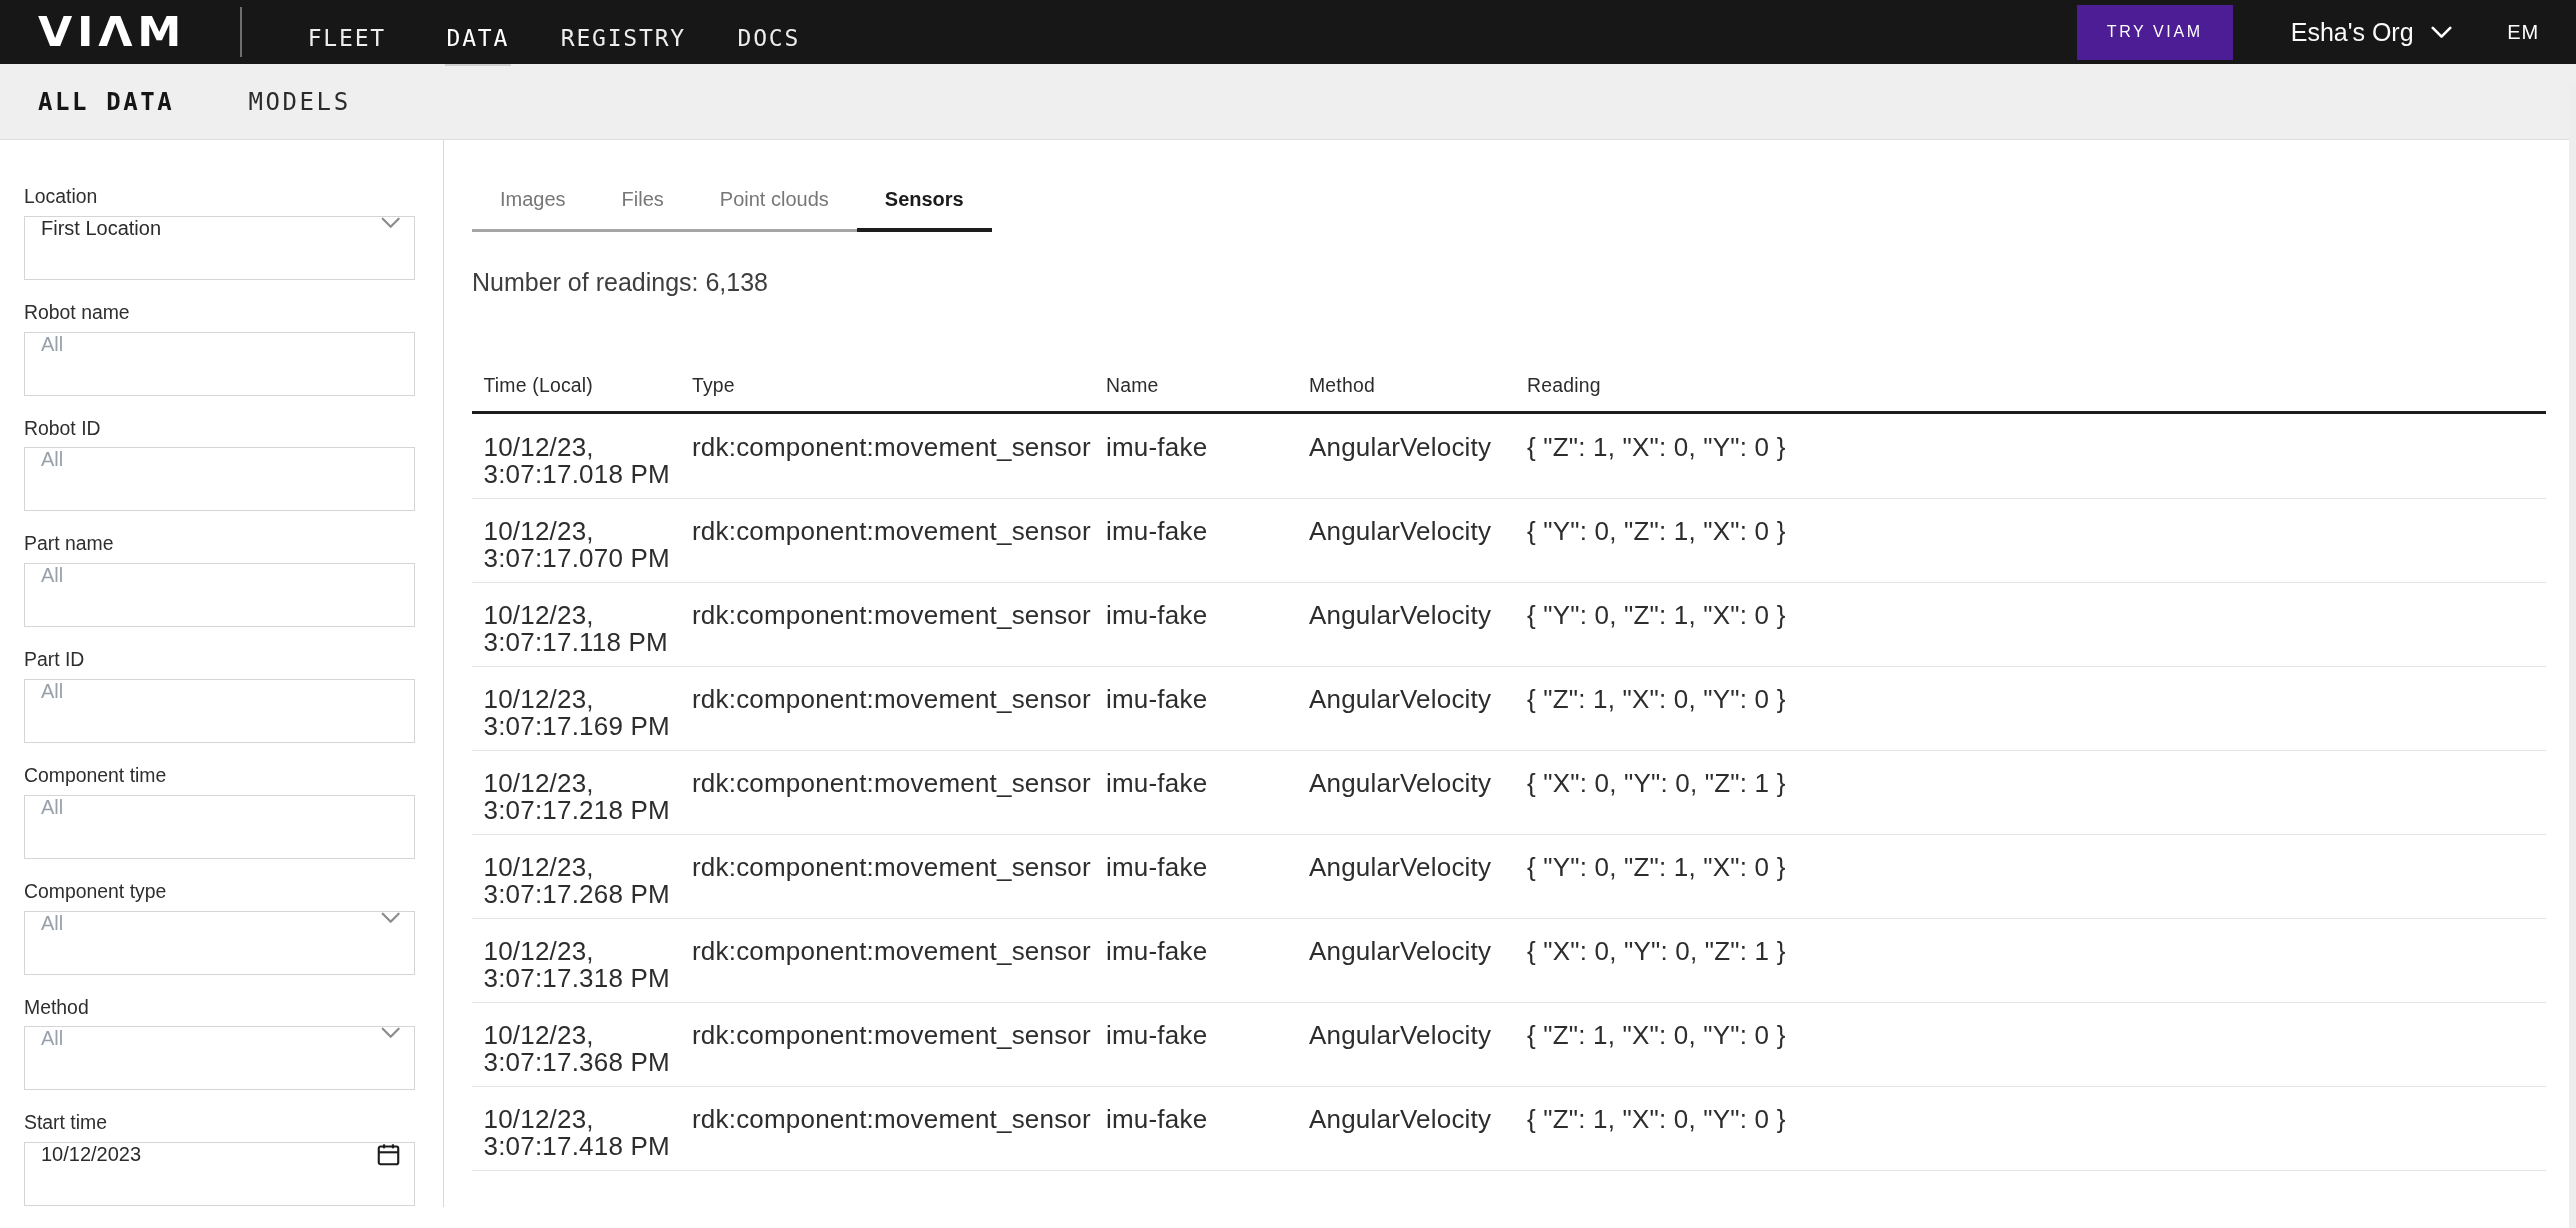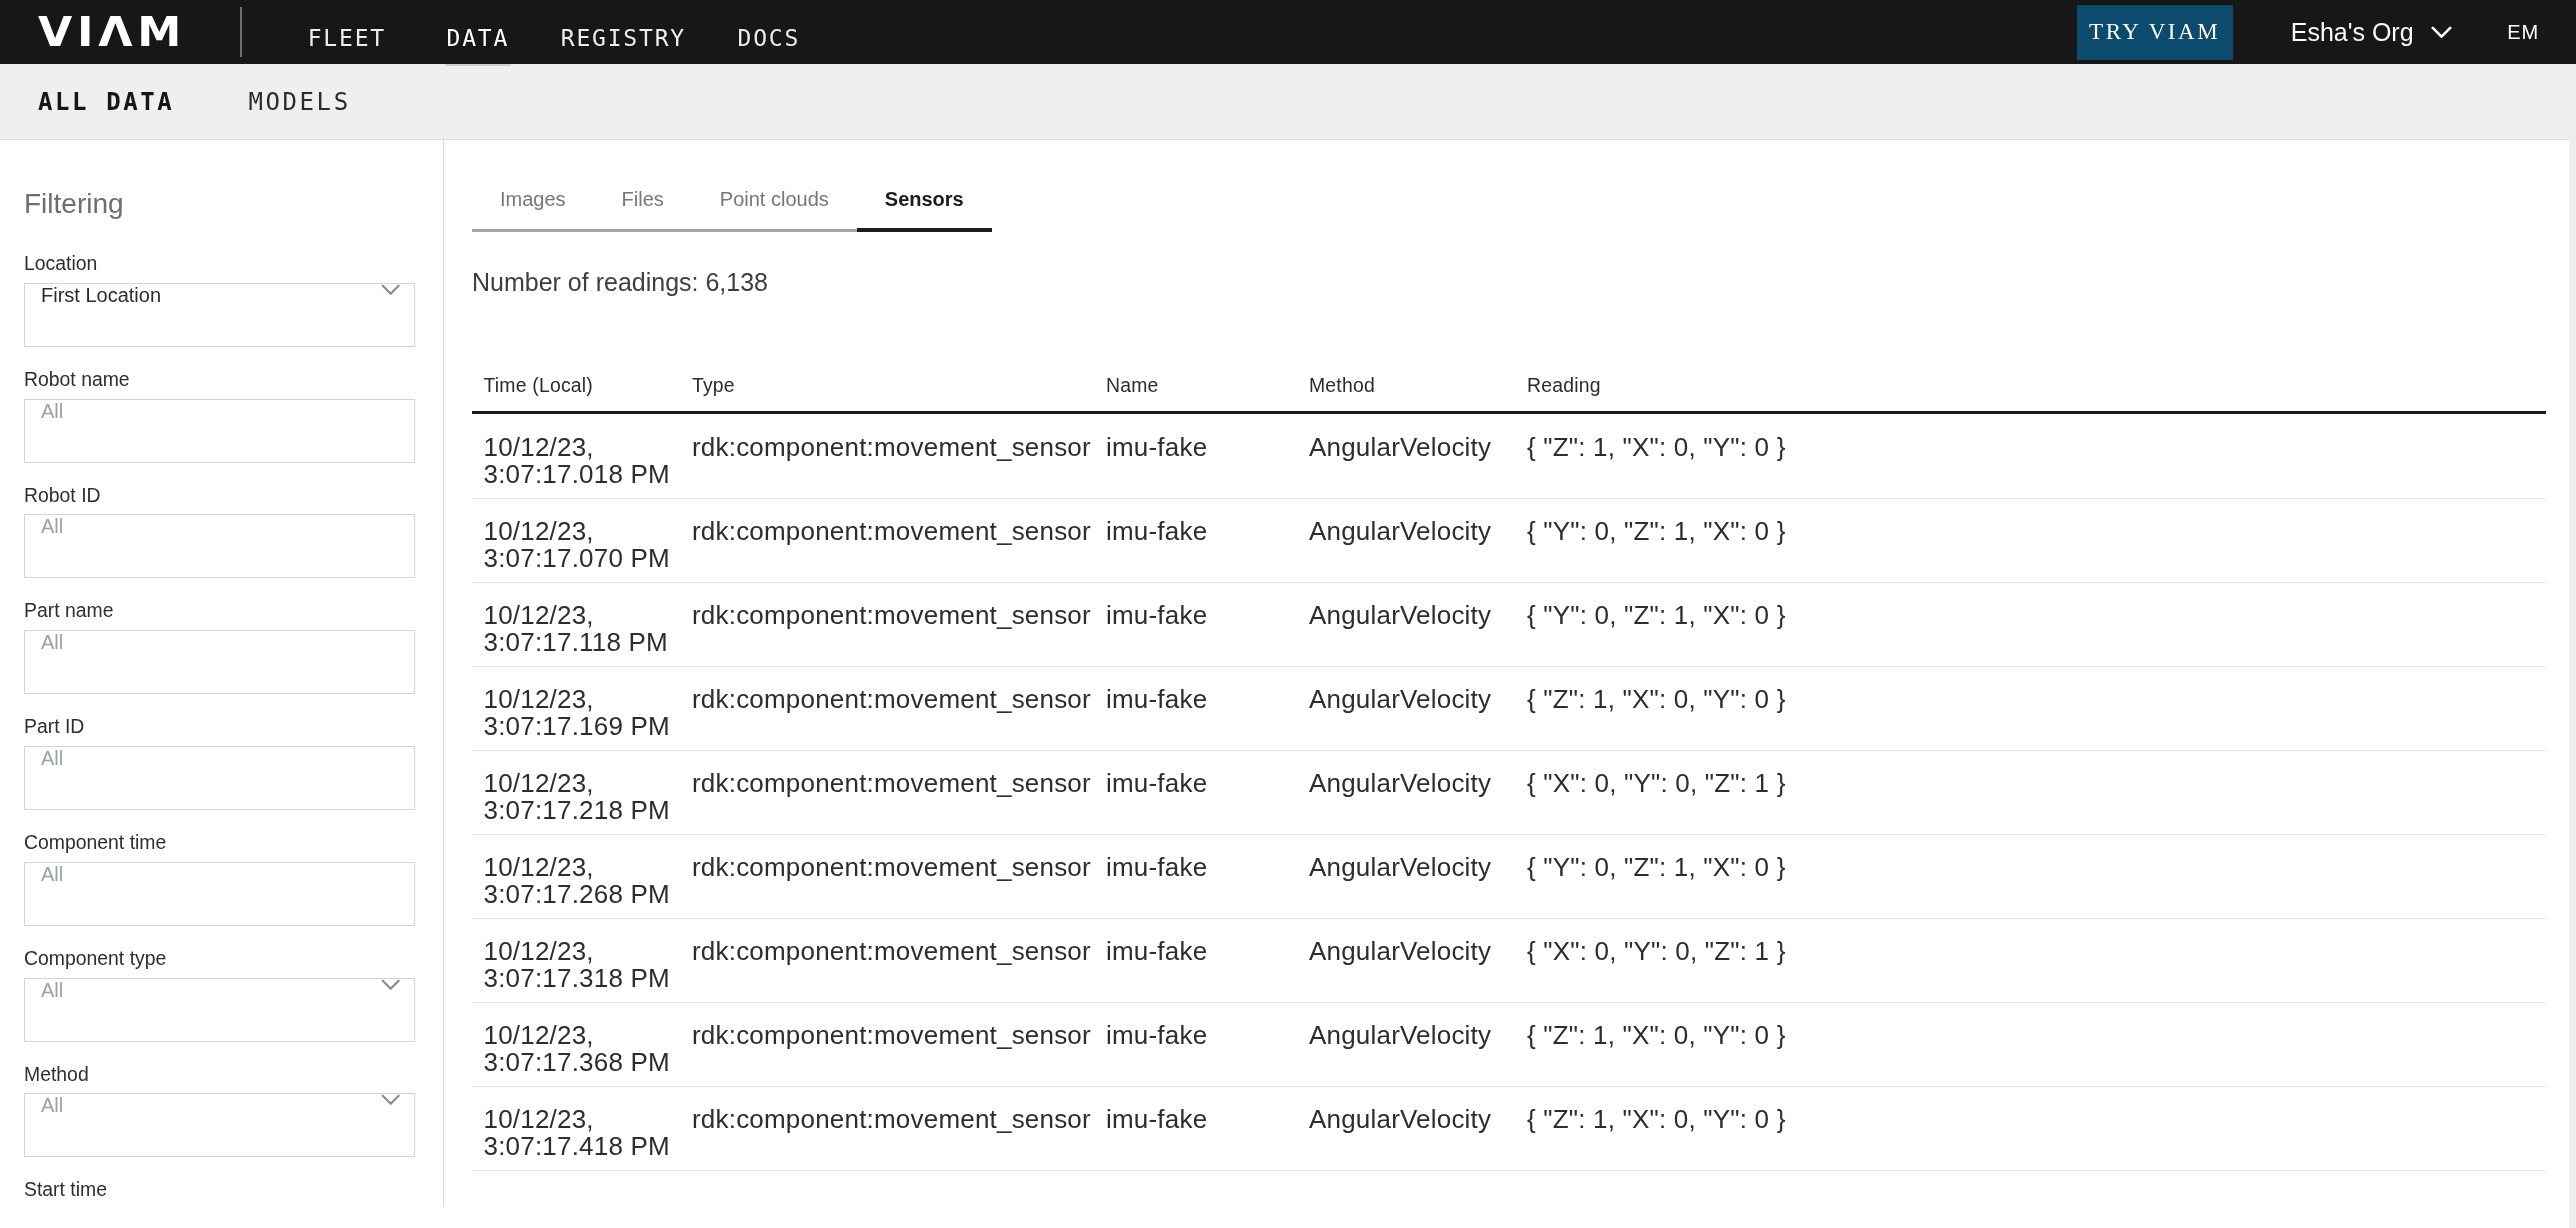--- a/index.html
+++ b/index.html
@@ -21,22 +21,22 @@
   .nav-divider{width:1.8px;height:50px;background:#6f6f6f;margin-left:65px;}
   .nav-items{display:flex;align-items:center;margin-left:64px;gap:48px;}
   .nav-item{
     font-family:"DejaVu Sans Mono",monospace;font-size:23px;color:#ededed;
     letter-spacing:1.8px;padding:28px 1.8px 12.4px;border-bottom:2.6px solid transparent;
     cursor:pointer;line-height:1.1;
   }
   .nav-item.active{color:#ffffff;border-bottom-color:#cfcfcf;margin-left:9px;}
   .nav-spacer{flex:1;}
   .try-btn{
-    width:156px;height:55px;background:#0c4a6e;color:#ffffff;border:none;
-    font-family:Liberation Serif, serif;font-size:23px;letter-spacing:2.6px;
+    width:156px;height:55px;background:#4c1d95;color:#ffffff;border:none;
+    font-family:Liberation Sans, sans-serif;font-size:16px;letter-spacing:2.6px;
     display:flex;align-items:center;justify-content:center;cursor:pointer;
   }
   .org{
     margin-left:58px;color:#fafafa;font-size:25px;font-weight:500;
     display:flex;align-items:center;cursor:pointer;white-space:nowrap;
   }
   .org .chev{margin-left:17.6px;display:flex;align-items:center;}
   .avatar{
     margin-left:55px;margin-right:37px;color:#ffffff;font-size:20px;
     font-weight:400;letter-spacing:0.9px;cursor:pointer;
@@ -134,21 +134,20 @@
 </header>
 
 <div class="subnav">
   <div class="subtab active">ALL DATA</div>
   <div class="subtab">MODELS</div>
 </div>
 
 <div class="app-body">
 
   <aside>
-    <div class="filter-title">Filtering</div>
     <div id="fields">
   <div class="field">
     <div class="field-label">Location</div>
     <div class="field-box">
 
       <span class="field-value">First Location</span>
       <span class="field-icon">
               <svg width="19.4" height="11.5" viewBox="0 0 22 13">
                 <polyline points="2,2 11,11 20,2" fill="none" stroke="#8c8c8c" stroke-width="2.5" stroke-linecap="round" stroke-linejoin="round"></polyline>
               </svg>

